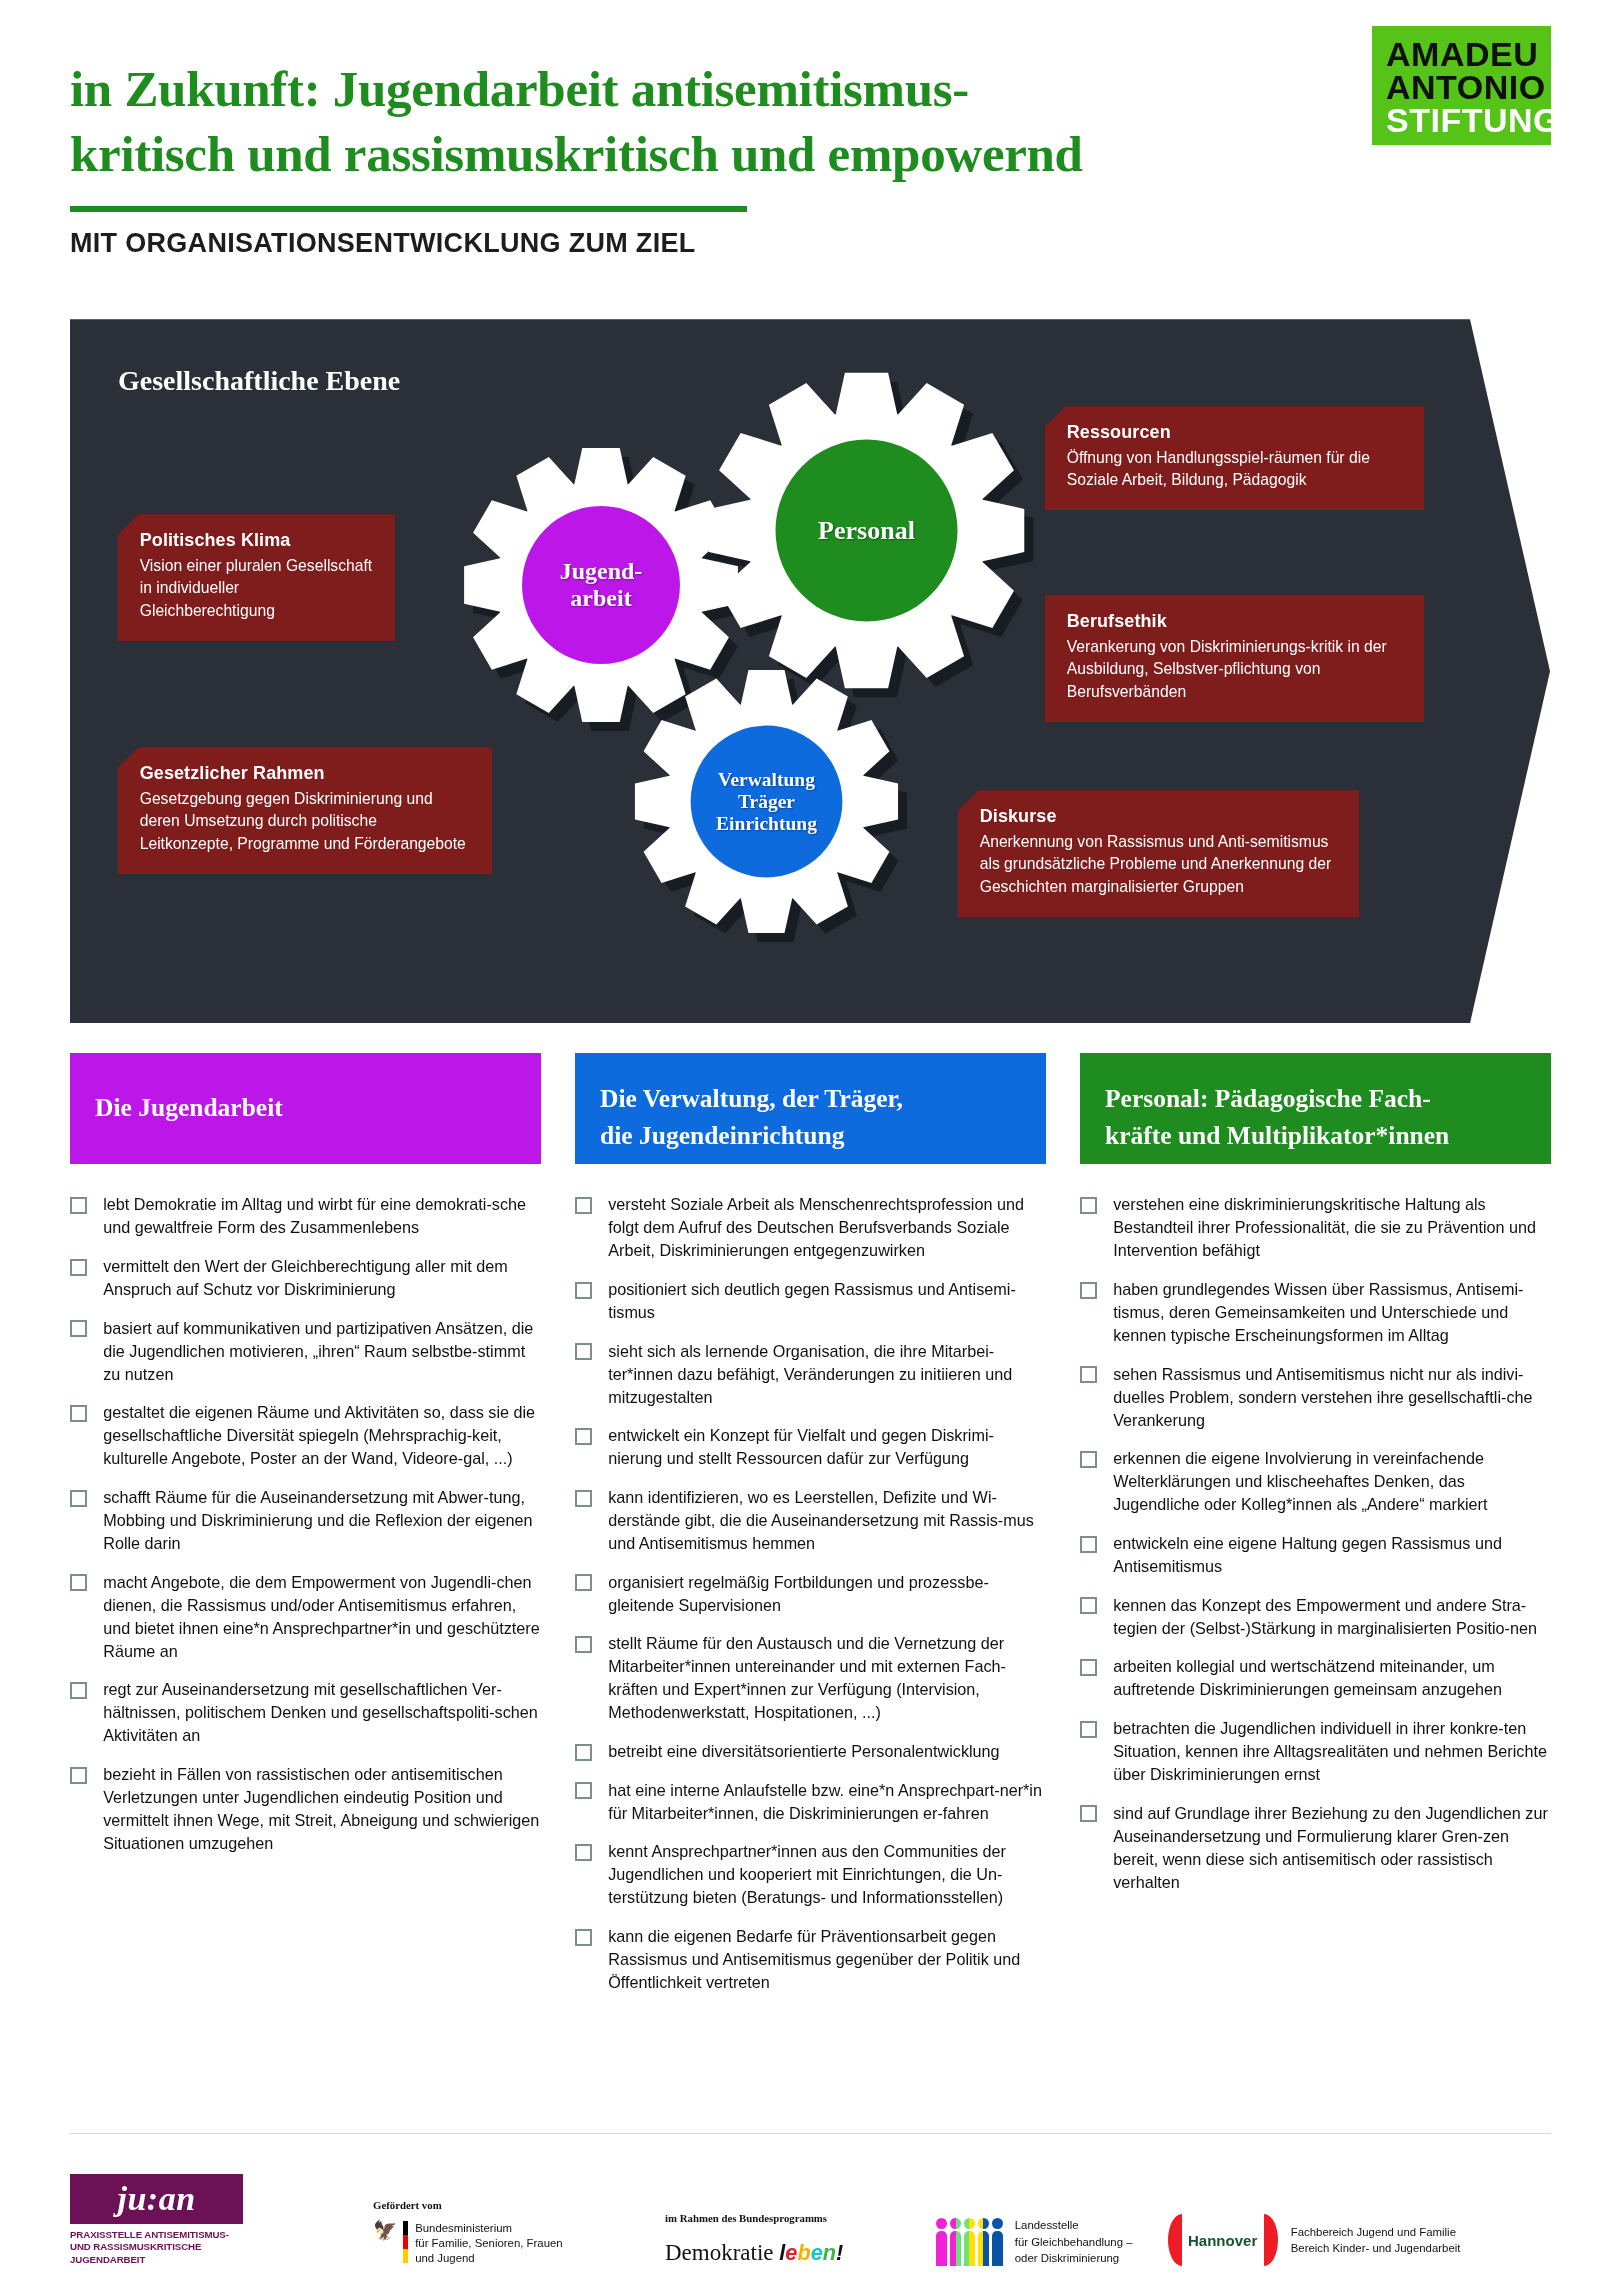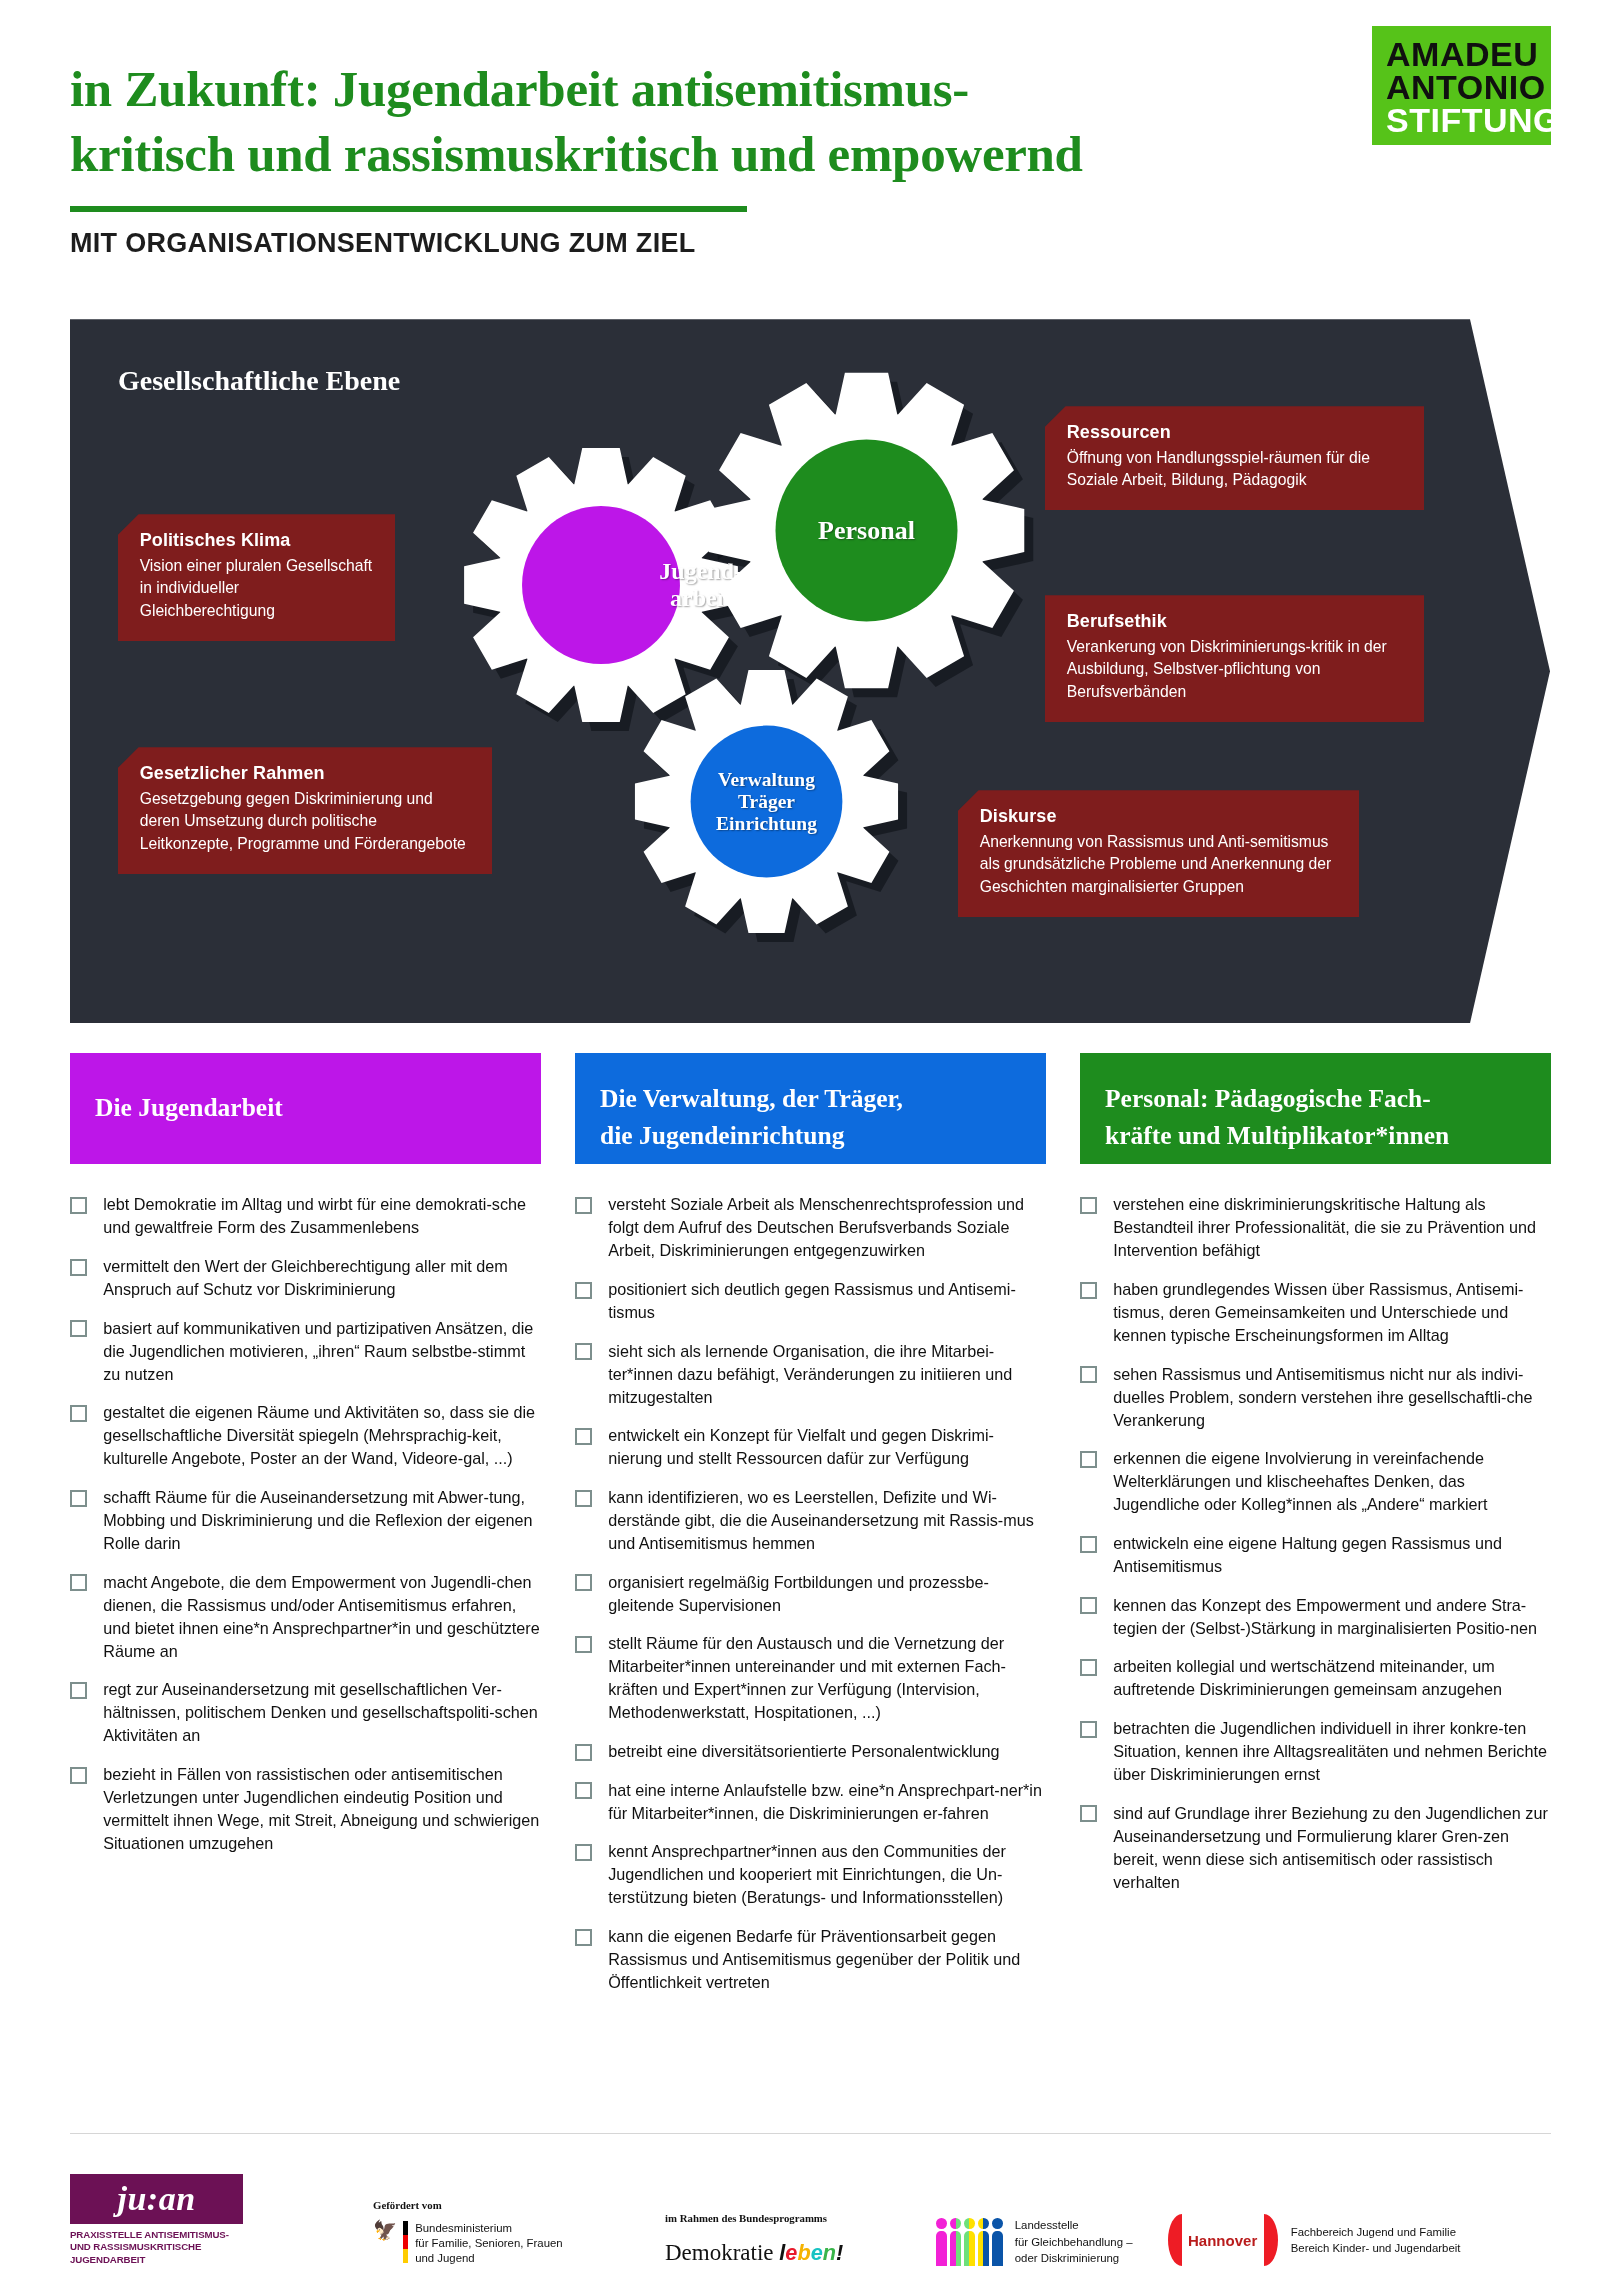--- a/index.html
+++ b/index.html
@@ -126,21 +126,21 @@
     justify-content: center;
     text-align: center;
     font-family: "Liberation Serif", serif;
     font-weight: bold;
     color: #ffffff;
     text-shadow: 1.1px 1.1px 1.6px rgba(0,0,0,0.35);
     pointer-events: none;
     line-height: 1.12;
   }
   #gear-jugend  { left: 390px;  top: 125px; width: 282px; height: 282px; }
-  #gear-jugend  .gear-label { font-size: 24px; justify-content: flex-end; }
+  #gear-jugend  .gear-label { font-size: 24px; }
   #gear-personal{ left: 634px; top: 49px;  width: 325px; height: 325px; }
   #gear-personal .gear-label { font-size: 26px; }
   #gear-verw    { left: 561px; top: 347px; width: 271px; height: 271px; }
   #gear-verw    .gear-label { font-size: 19.5px; }
 
   
   .columns {
     position: relative;
     margin: 30px 70px 0 70px;
     display: flex;
@@ -288,21 +288,21 @@
   .hann { margin-left: 35px; display: flex; align-items: center; }
   .hleaf {
     width: 14px; height: 52px; background: #ee1c25;
     border-radius: 100% 0 0 100% / 50% 0 0 50%;
   }
   .hleaf.r { border-radius: 0 100% 100% 0 / 0 50% 50% 0; }
   .hann .hn {
     font-family: "Liberation Sans", sans-serif;
     font-weight: bold;
     font-size: 15px;
-    color: #b91c1c;
+    color: #14532d;
     margin: 0 6.5px;
   }
   .hann .hsub {
     margin-left: 13px;
     font-family: "Liberation Sans", sans-serif;
     font-size: 11.4px;
     line-height: 1.42;
     color: #111;
   }
 </style>

